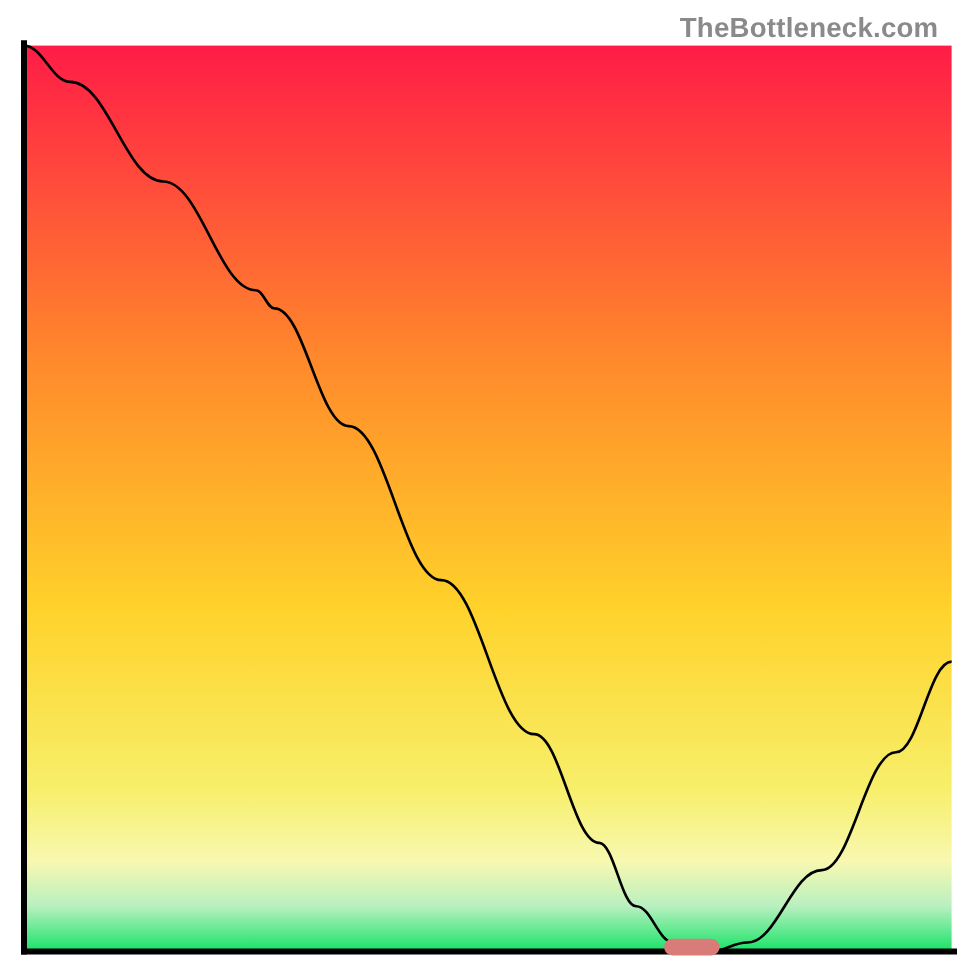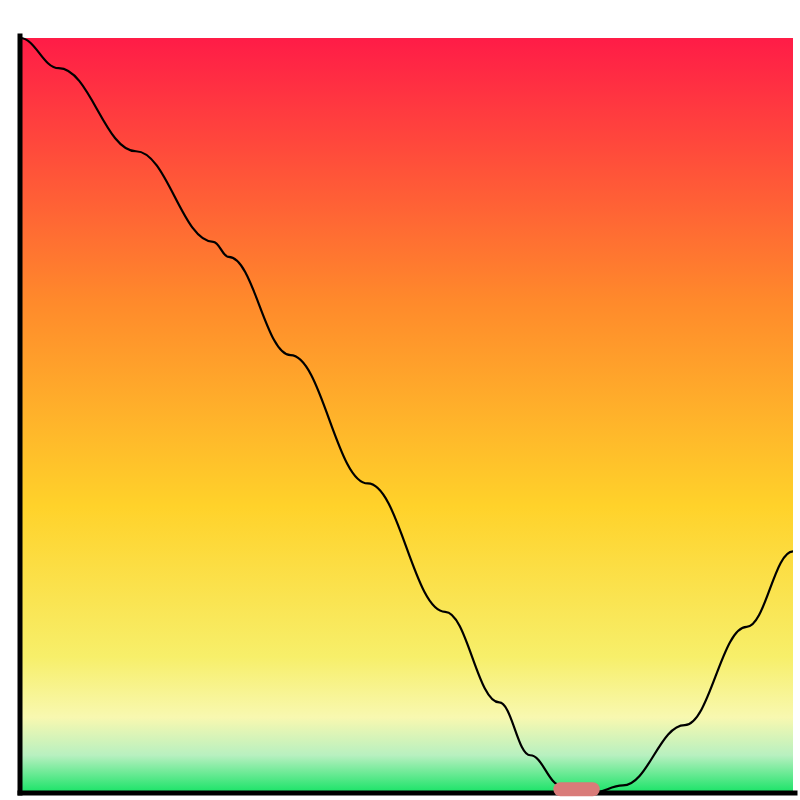--- a/index.html
+++ b/index.html
@@ -4,20 +4,21 @@
 <style>
 body{margin:0;background:#fff;font-family:Arial,sans-serif}
 .frame{width:800px;height:800px;position:relative}
 .watermark{position:absolute;top:10px;right:18px;font-size:23px;font-weight:bold;color:#8a8a8a;letter-spacing:.2px}
 svg{display:block}
 </style>
 </head>
 <body>
 
 <div class="frame">
+  <div class="watermark">TheBottleneck.com</div>
   <svg id="chart-svg" width="800" height="800" viewBox="0 0 800 800">
       <defs>
         <linearGradient id="bg-grad" x1="0" y1="0" x2="0" y2="1">
           <stop offset="0%" stop-color="#ff1c47"></stop>
           <stop offset="35%" stop-color="#ff8a2b"></stop>
           <stop offset="62%" stop-color="#ffd22a"></stop>
           <stop offset="82%" stop-color="#f7ef6a"></stop>
           <stop offset="90%" stop-color="#f8f8b0"></stop>
           <stop offset="95%" stop-color="#b8f0c0"></stop>
           <stop offset="100%" stop-color="#17e366"></stop>

